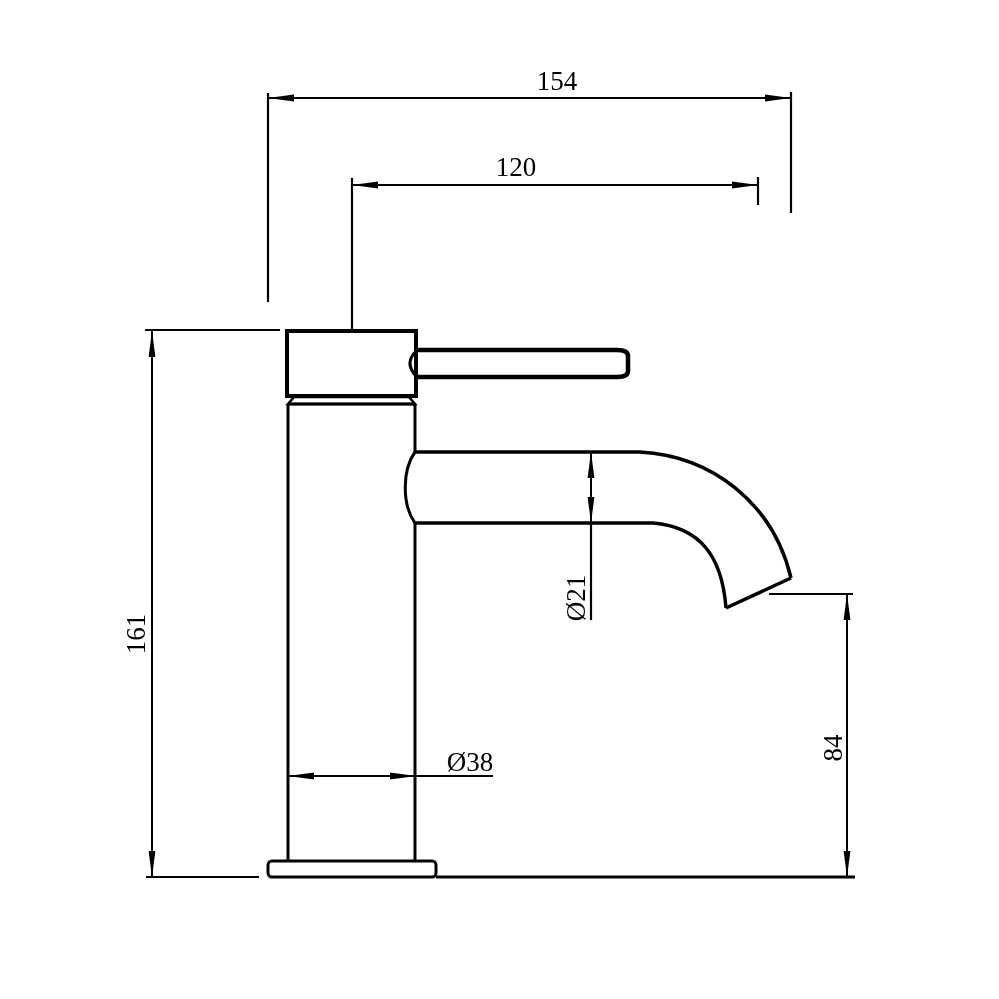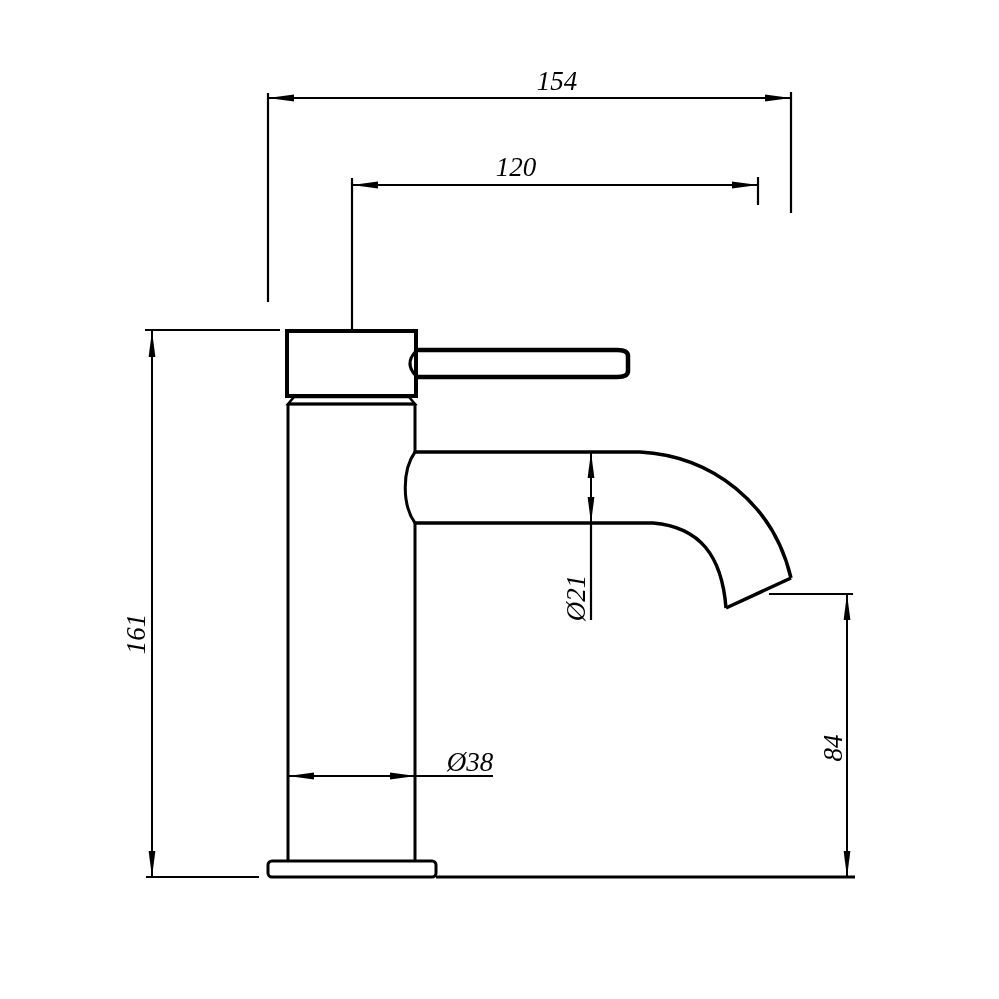--- a/index.html
+++ b/index.html
@@ -6,21 +6,20 @@
     margin: 0;
     padding: 0;
     background: #ffffff;
   }
   .canvas {
     position: relative;
     width: 999px;
     height: 999px;
     background: #ffffff;
     overflow: hidden;
-    font-style: italic;
   }
   .canvas svg {
     display: block;
     width: 999px;
     height: 999px;
   }
   .dim-label {
     font-family: "Liberation Serif", "DejaVu Serif", serif;
     font-size: 27px;
     fill: #000000;

